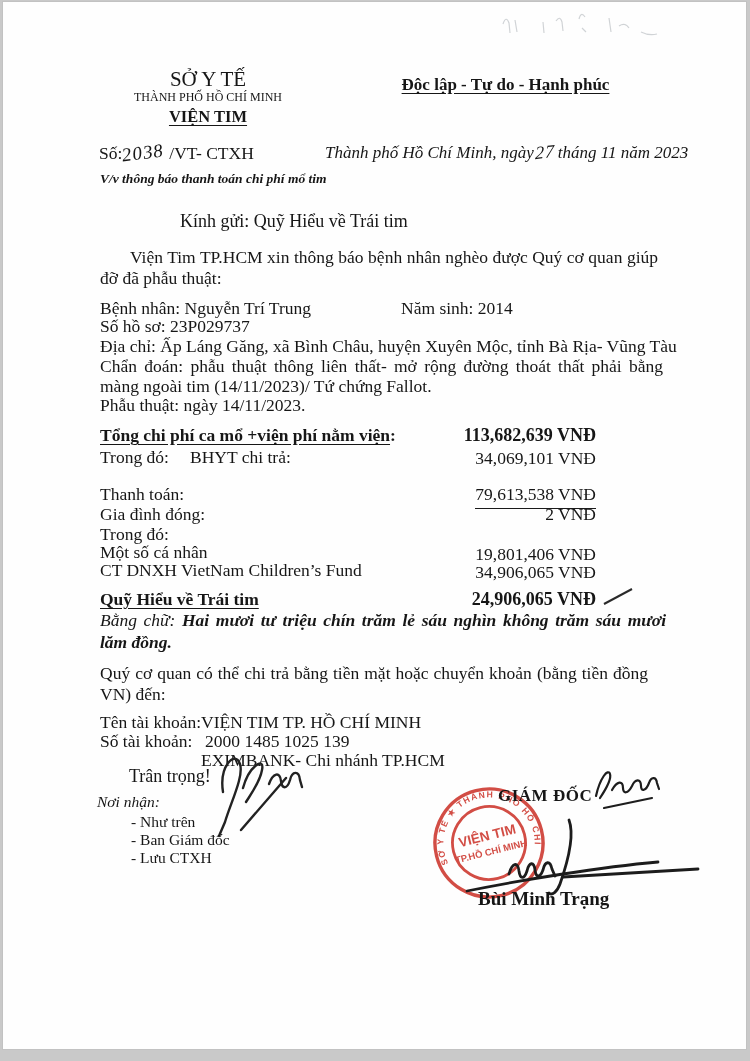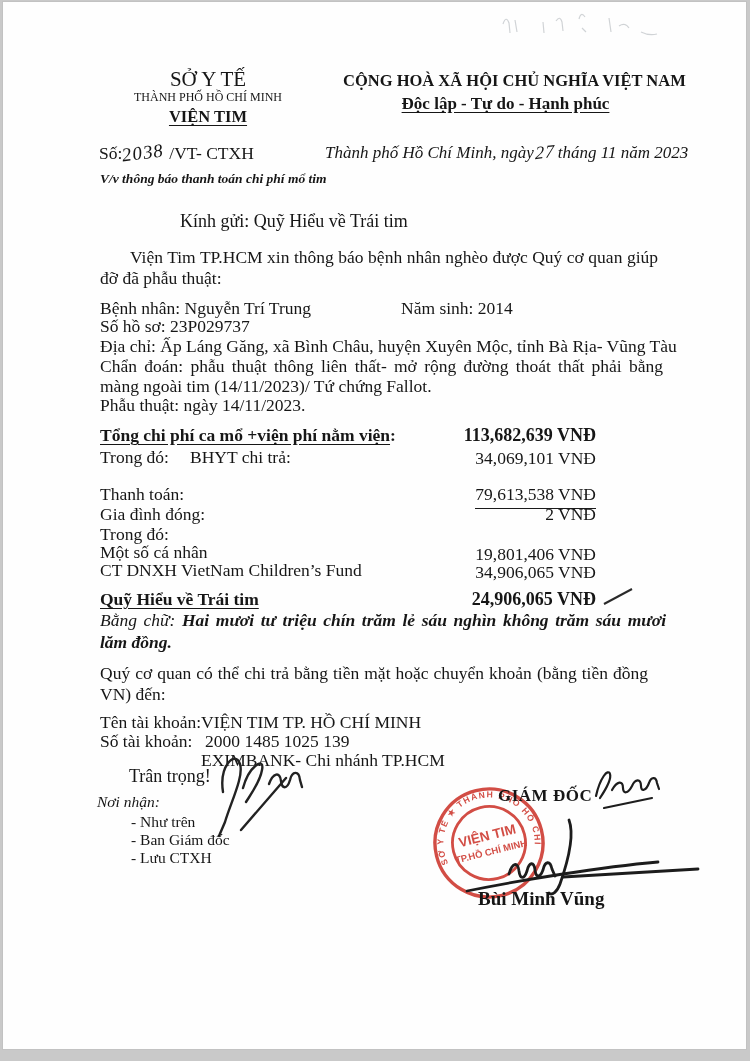--- a/index.html
+++ b/index.html
@@ -43,21 +43,20 @@
     </g>
   </svg>
 
   <div class="abs center" style="left:95px;top:68px;width:220px;">
     <div class="hline1">SỞ Y TẾ</div>
     <div class="hline2">THÀNH PHỐ HỒ CHÍ MINH</div>
     <div class="b" style="font-size:16.5px;margin-top:2px;"><span class="u">VIỆN TIM</span></div>
   </div>
 
   <div class="abs center" style="left:340px;top:70px;width:325px;">
-    <div class="b" style="font-size:16.5px;">CỘNG HOÀ XÃ HỘI CHỦ NGHĨA VIỆT NAM</div>
     <div class="b" style="font-size:17px;margin-top:3px;"><span class="u">Độc lập - Tự do - Hạnh phúc</span></div>
   </div>
 
   <div class="abs" style="left:96px;top:140px;">
     <span>Số:</span><span class="hand">2038</span><span style="margin-left:5px;">/VT- CTXH</span>
   </div>
 
   <div class="abs i" style="left:322px;top:140px;font-size:17px;">
     <span>Thành phố Hồ Chí Minh, ngày</span><span class="hand" style="font-size:18px;margin-left:1px;">27</span><span style="margin-left:3px;">tháng 11 năm 2023</span>
   </div>
@@ -176,15 +175,15 @@
 
   <svg style="left:448px;top:812px;" width="255" height="90" viewBox="0 0 255 90">
     <g stroke="#1c1c1c" stroke-width="2.8" fill="none" stroke-linecap="round">
       <path d="M118,6 C124,22 116,50 109,70 C106,78 101,82 98,79"></path>
       <path d="M58,60 c3,-11 9,-13 10,-3 c1,8 5,9 8,0 c2,-9 7,-10 8,-1 c1,8 5,8 8,0 c2,-9 7,-10 9,-1 l3,7"></path>
       <path d="M112,63 L247,55"></path>
       <path d="M16,77 C70,66 150,53 207,48"></path>
     </g>
   </svg>
 
-  <div class="abs b" style="left:475px;top:886px;font-size:19px;">Bùi Minh Vũng</div>
+  <div class="abs b" style="left:475px;top:886px;font-size:19px;">Bùi Minh Trạng</div>
 
 </div>
 
 </body></html>

